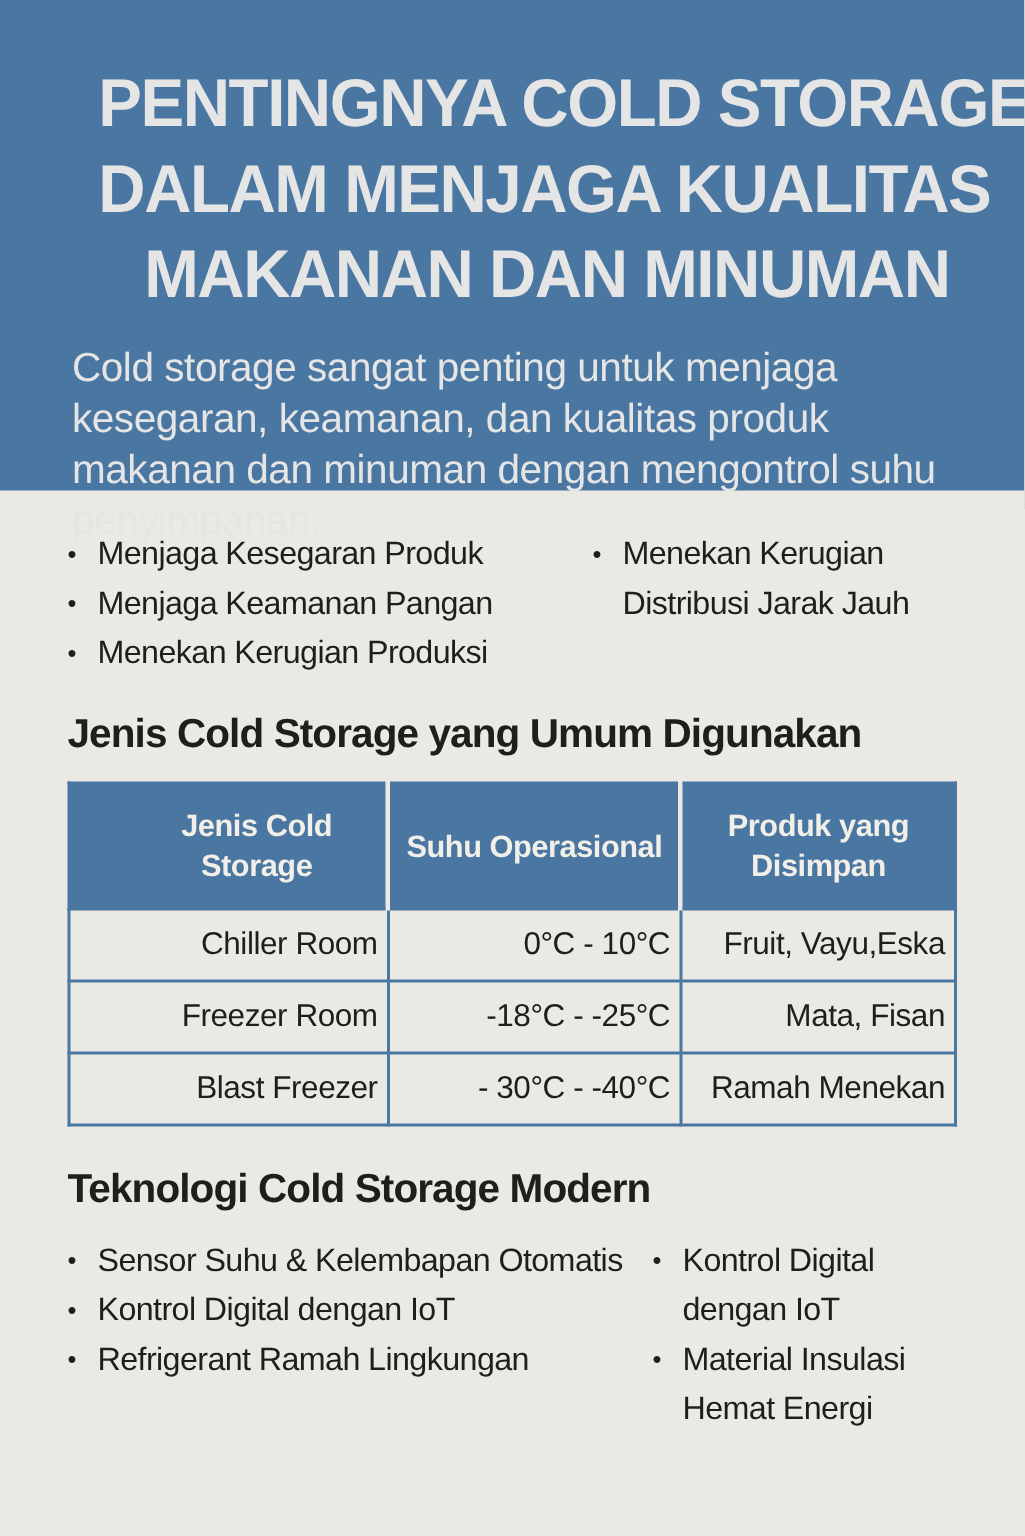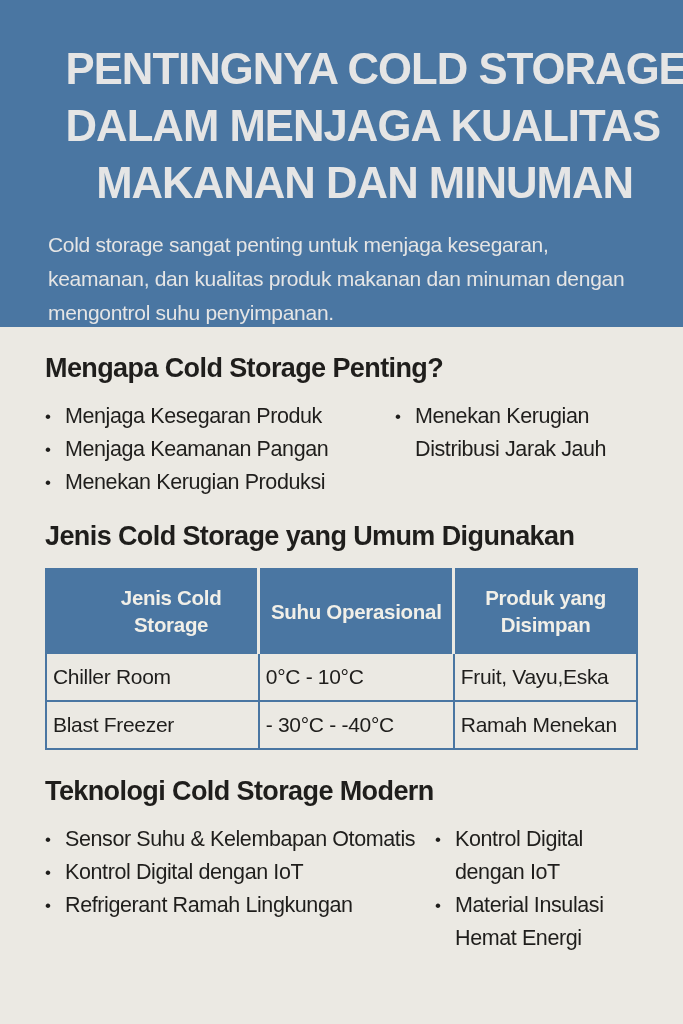--- a/index.html
+++ b/index.html
@@ -26,21 +26,21 @@
     font-size: 45px;
     line-height: 57px;
     font-weight: 700;
     letter-spacing: -1px;
     transform: scaleX(0.97);
     transform-origin: right center;
   }
   .hero h1 .tl { display: block; white-space: nowrap; }
   .hero-sub {
     margin-top: 17px;
-    font-size: 21px;
+    font-size: 27px;
     line-height: 34px;
     letter-spacing: -0.3px;
     max-width: 600px;
   }
   
   .body { padding: 26px 45px 0 45px; }
   .section-heading {
     font-size: 27px;
     font-weight: 700;
     letter-spacing: -0.6px;
@@ -84,21 +84,21 @@
     height: 76px;
     vertical-align: middle;
     text-align: center;
     line-height: 27px;
   }
   th + th { border-left: 3px solid #ebe9e3; }
   td {
     border: 2px solid #4a76a2;
     font-size: 21px;
     letter-spacing: -0.3px;
-    text-align: left;
+    text-align: right;
     vertical-align: middle;
     height: 48px;
     padding: 4px 6px;
     background: #ebe9e3;
   }
   .c1 { width: 36%; padding-left: 48px; }
   .c2 { width: 33%; }
   .c3 { width: 31%; margin-top: 30px; }
 </style>
 </head>
@@ -111,21 +111,20 @@
       <span class="tl">PENTINGNYA COLD STORAGE</span>
       <span class="tl">DALAM MENJAGA KUALITAS</span>
       <span class="tl">MAKANAN DAN MINUMAN</span>
     </h1>
     <p class="hero-sub">Cold storage sangat penting untuk menjaga kesegaran, keamanan, dan kualitas produk makanan dan minuman dengan mengontrol suhu penyimpanan.</p>
   </header>
 
   <main class="body">
 
     <section>
-      <h2 class="section-heading">Mengapa Cold Storage Penting?</h2>
       <div class="cols">
         <ul class="col col-left">
           <li class="bullet">
             <span class="dot">•</span>
             <span class="btxt">Menjaga Kesegaran Produk</span>
           </li>
           <li class="bullet">
             <span class="dot">•</span>
             <span class="btxt">Menjaga Keamanan Pangan</span>
           </li>
@@ -153,20 +152,25 @@
             <th class="c3">Produk yang Disimpan</th>
           </tr>
         </thead>
         <tbody>
           <tr>
             <td>Chiller Room</td>
             <td>0°C - 10°C</td>
             <td>Fruit, Vayu,Eska</td>
           </tr>
           <tr>
+            <td>Freezer Room</td>
+            <td>-18°C - -25°C</td>
+            <td>Mata, Fisan</td>
+          </tr>
+          <tr>
             <td>Blast Freezer</td>
             <td>- 30°C - -40°C</td>
             <td>Ramah Menekan</td>
           </tr>
         </tbody>
       </table>
     </section>
 
     <section class="tech">
       <h2 class="section-heading">Teknologi Cold Storage Modern</h2>

